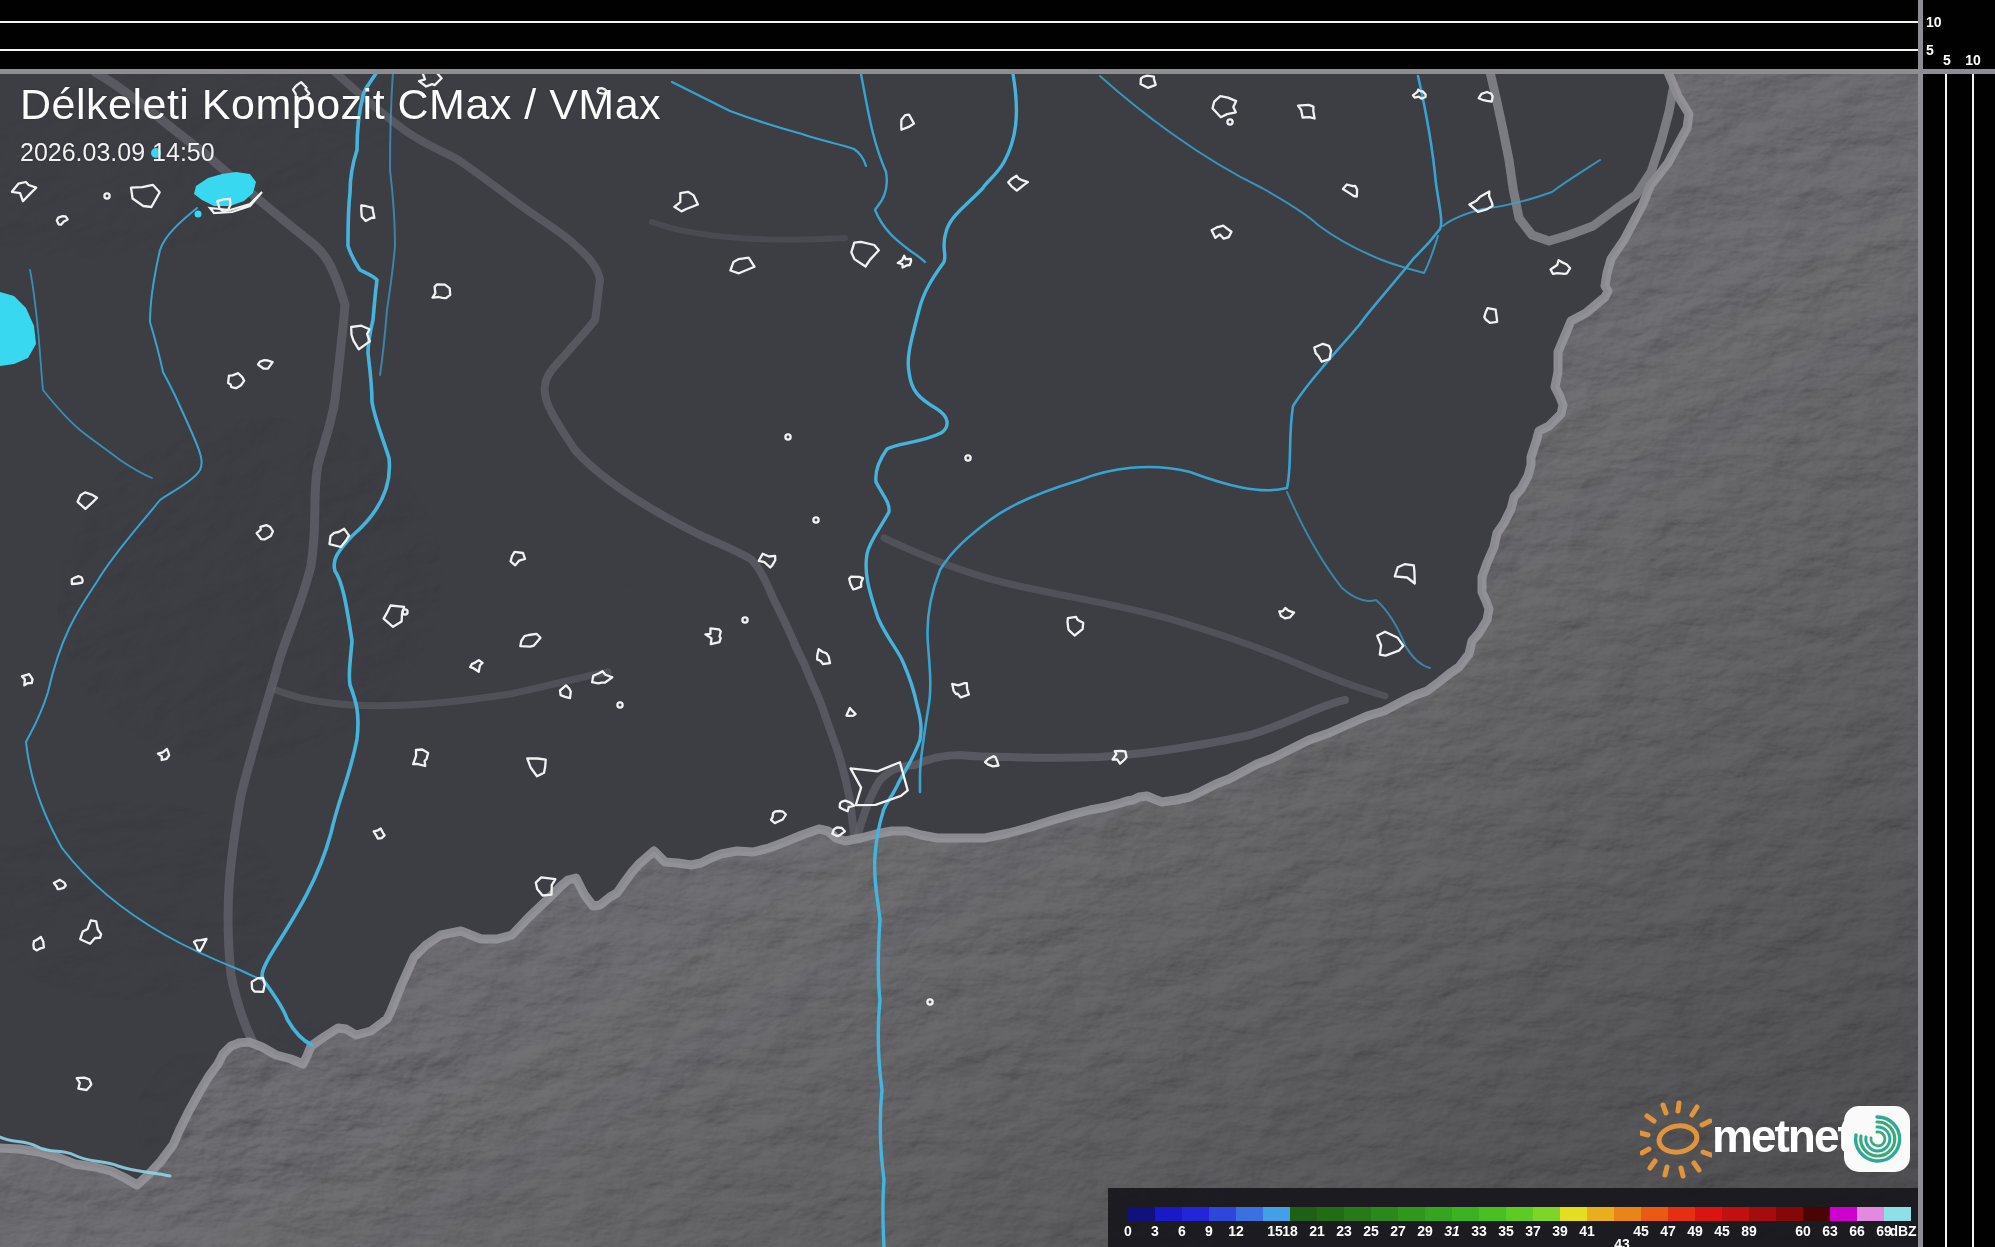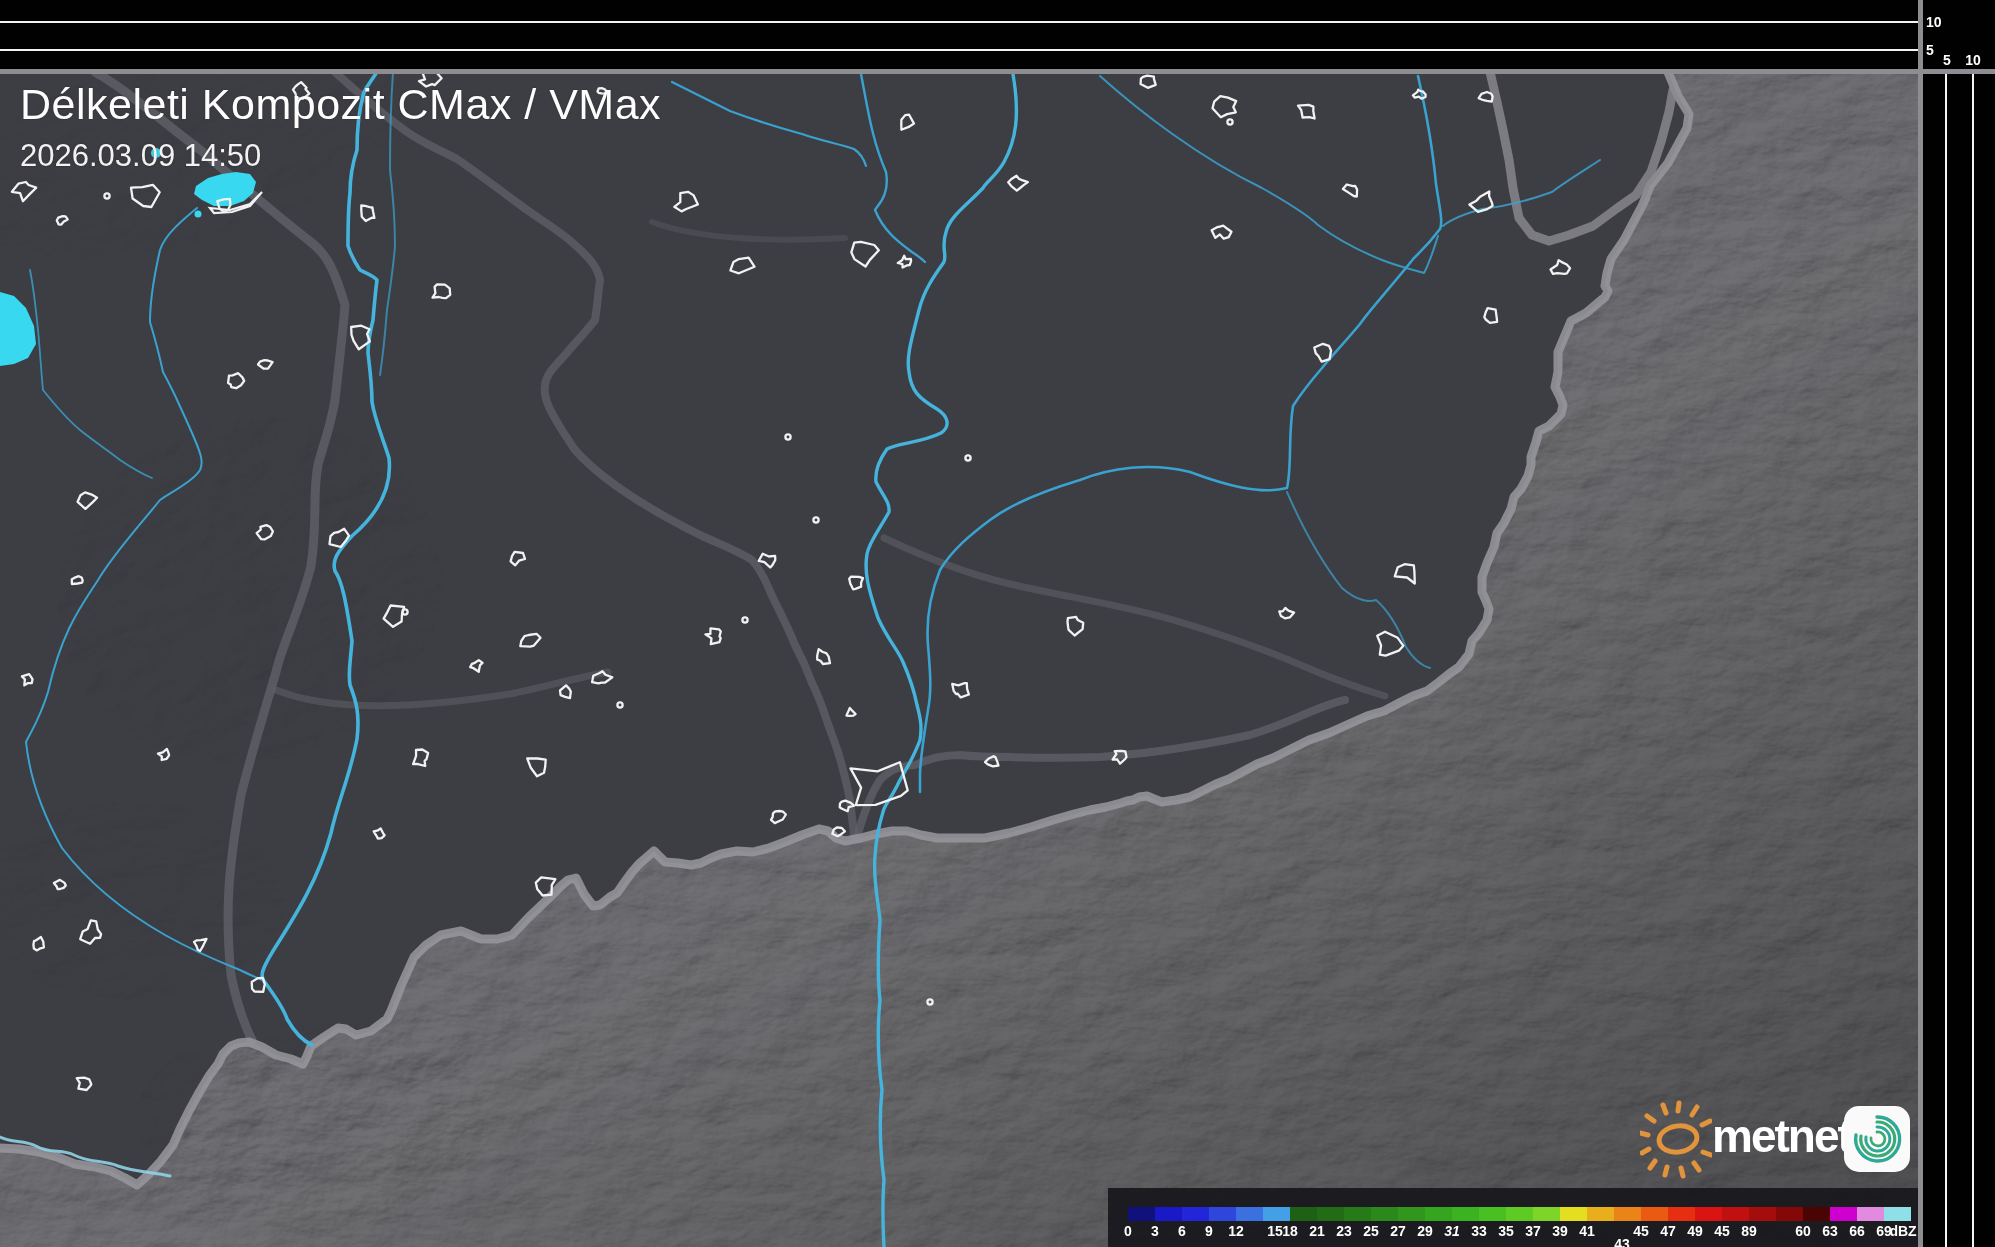--- a/index.html
+++ b/index.html
@@ -14,21 +14,21 @@
   .divider-v{position:absolute;left:1918px;top:0;width:5px;height:1247px;background:#8d8d92;}
   .divider-h{position:absolute;left:0;top:69px;width:1995px;height:5px;background:#8d8d92;}
   .axis-label{position:absolute;color:#fff;font:bold 14px "Liberation Sans",sans-serif;
               line-height:16px;}
   
   #map-svg{position:absolute;left:0;top:72px;width:1920px;height:1175px;display:block;}
   
   #title-block{position:absolute;left:20px;top:80px;color:#fff;z-index:5;pointer-events:none;}
   #page-title{font-size:43px;font-weight:400;letter-spacing:0.5px;color:#fdfdfd;
               text-shadow:0 0 2px rgba(0,0,0,.35);white-space:nowrap;}
-  #timestamp{font-size:31px;margin-top:9px;color:#f2f2f2;text-shadow:0 0 2px rgba(0,0,0,.35);}
+  #timestamp{font-size:25px;margin-top:9px;color:#f2f2f2;text-shadow:0 0 2px rgba(0,0,0,.35);}
   
   #colorbar-panel{position:absolute;left:1108px;top:1188px;width:810px;height:59px;
                   background:rgba(24,24,29,.95);z-index:6;}
   #colorbar-cells{position:absolute;left:20px;top:19px;height:14px;display:flex;}
   .cb-cell{height:14px;}
   .cb-tick{position:absolute;top:35px;transform:translateX(-50%);color:#fff;
            font:bold 14px "Liberation Sans",sans-serif;white-space:nowrap;}
   
   #logo{position:absolute;left:1640px;top:1095px;width:280px;height:88px;z-index:6;cursor:pointer;}
   #logo-text{position:absolute;left:72px;top:14px;color:#fff;font-weight:bold;font-size:46px;

